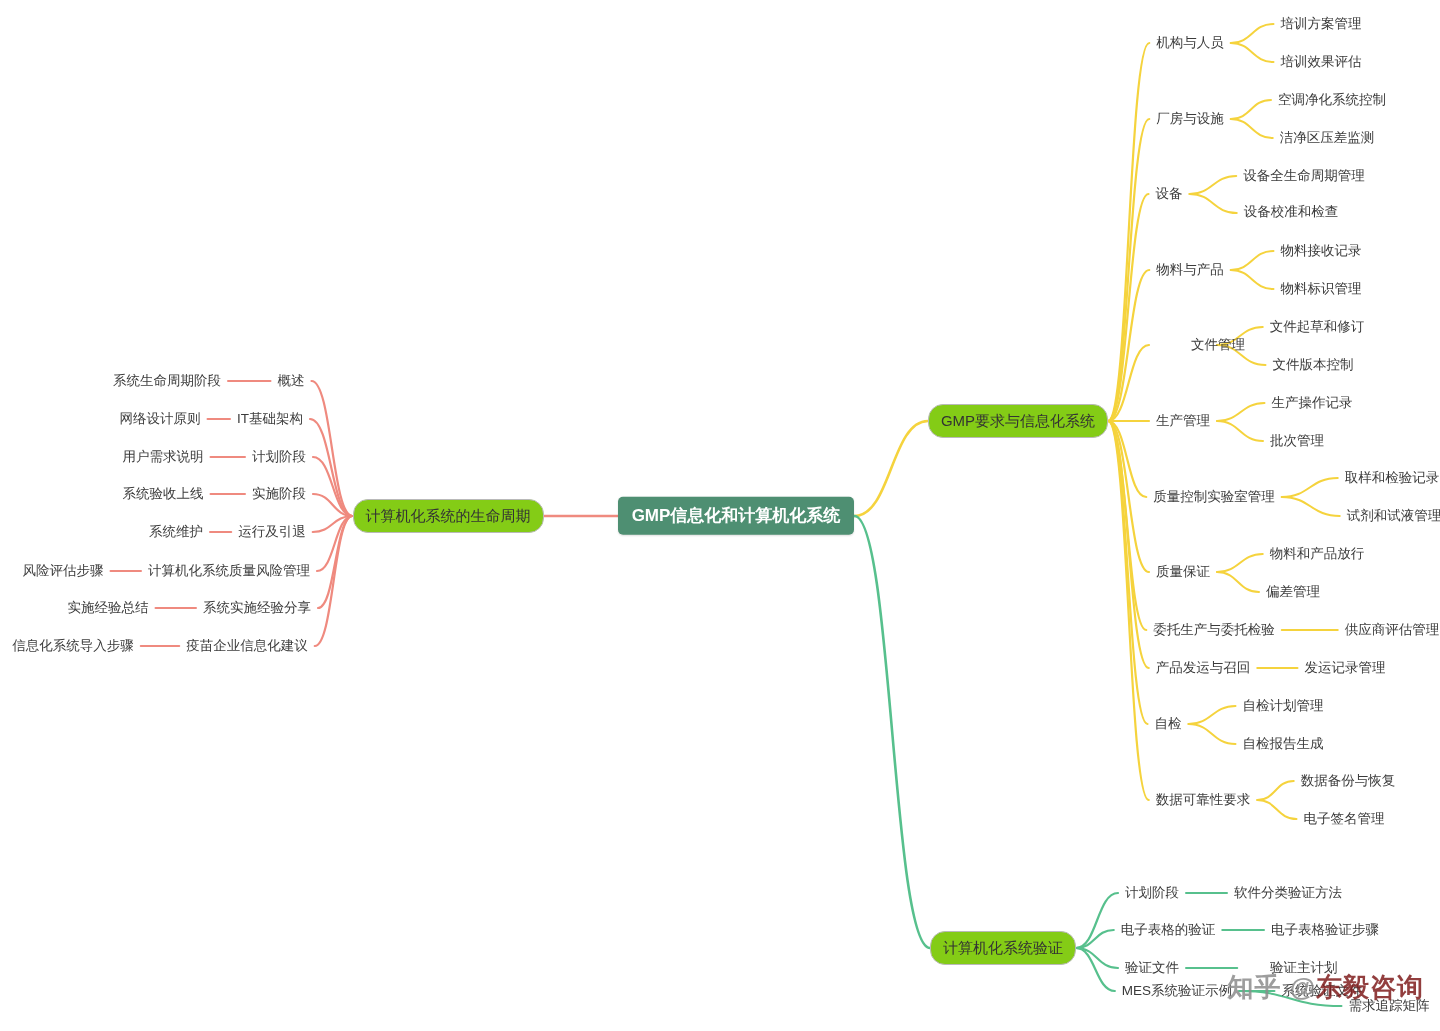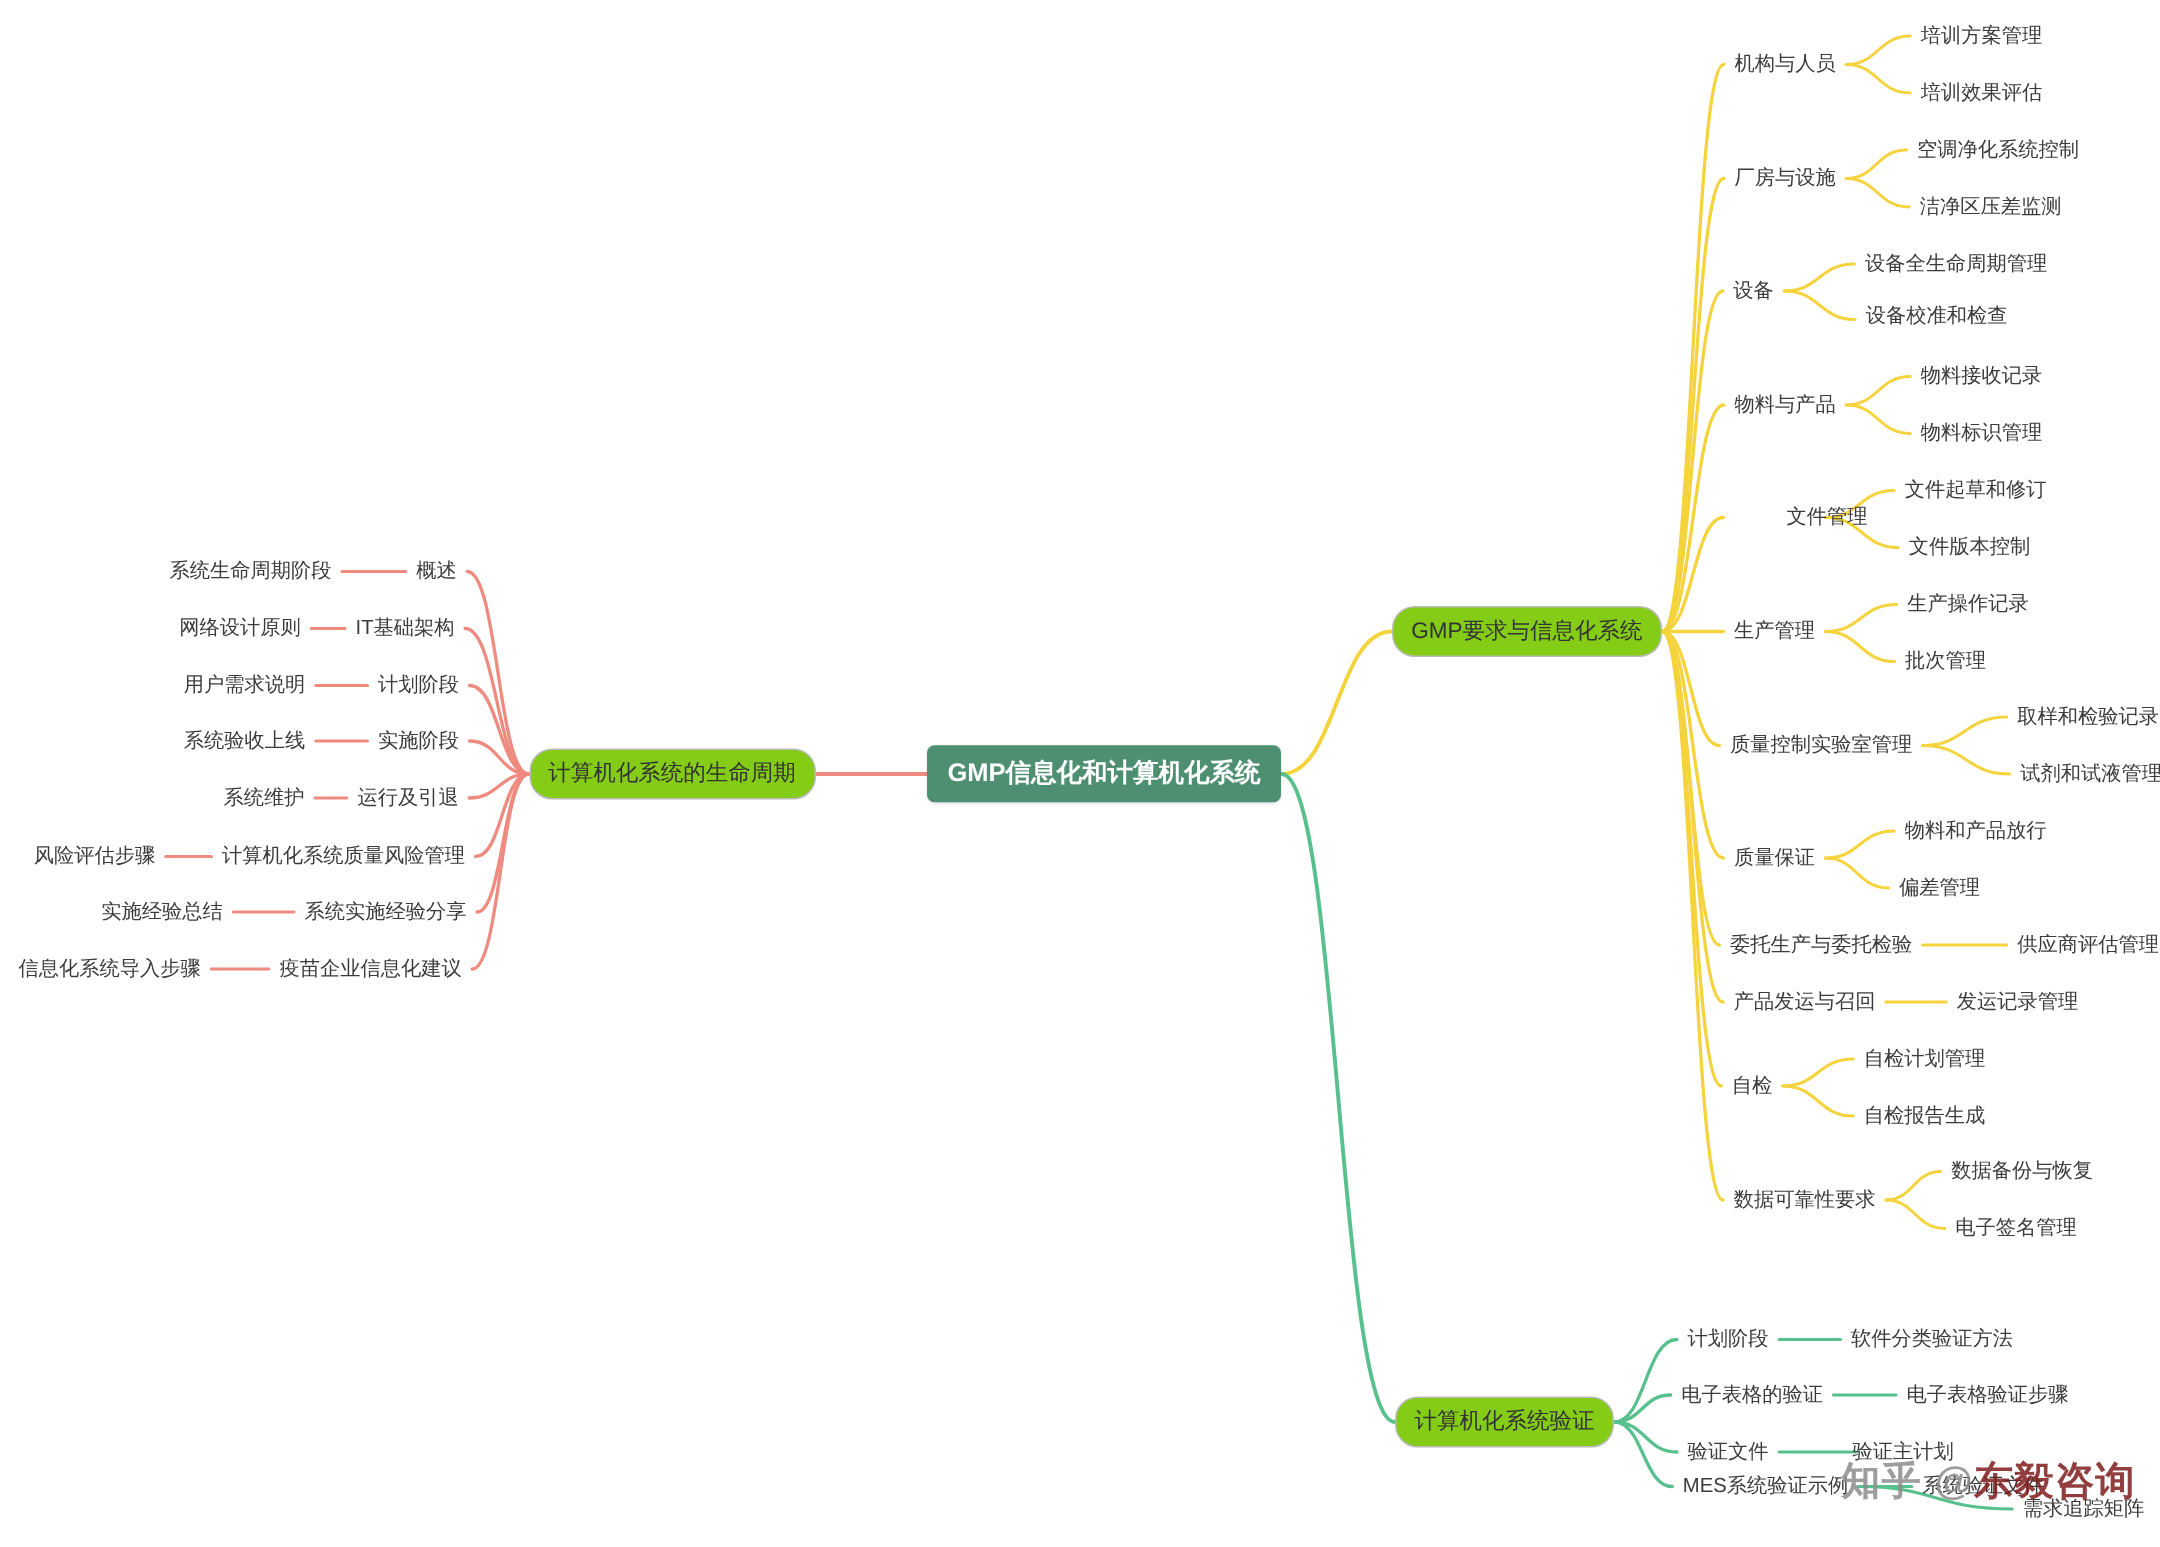--- a/index.html
+++ b/index.html
@@ -160,21 +160,21 @@
       <div class="node n-plain right" style="left: 1239.5px; top: 744px;">自检报告生成</div>
       <div class="node n-plain right" style="left: 1152.75px; top: 800px;">数据可靠性要求</div>
       <div class="node n-plain right" style="left: 1297.75px; top: 781px;">数据备份与恢复</div>
       <div class="node n-plain right" style="left: 1300.5px; top: 819px;">电子签名管理</div>
       <div class="node n-l1" style="left: 930px; top: 948px;">计算机化系统验证</div>
       <div class="node n-plain right" style="left: 1122px; top: 893px;">计划阶段</div>
       <div class="node n-plain right" style="left: 1231px; top: 893px;">软件分类验证方法</div>
       <div class="node n-plain right" style="left: 1117.75px; top: 930px;">电子表格的验证</div>
       <div class="node n-plain right" style="left: 1268px; top: 930px;">电子表格验证步骤</div>
       <div class="node n-plain right" style="left: 1122px; top: 968px;">验证文件</div>
-      <div class="node n-plain right" style="left: 1232px; top: 968px;">验证主计划</div>
+      <div class="node n-plain right" style="left: 1267px; top: 968px;">验证主计划</div>
       <div class="node n-plain right" style="left: 1118.87px; top: 991px;">MES系统验证示例</div>
       <div class="node n-plain right" style="left: 1278.5px; top: 991px;">系统验证文件</div>
       <div class="node n-plain right" style="left: 1345.5px; top: 1006px;">需求追踪矩阵</div>
     </div>
   <div class="watermark">
     <span>知乎 @</span><span class="zh">东毅咨询</span>
   </div>
 </div>
 
 </body></html>

